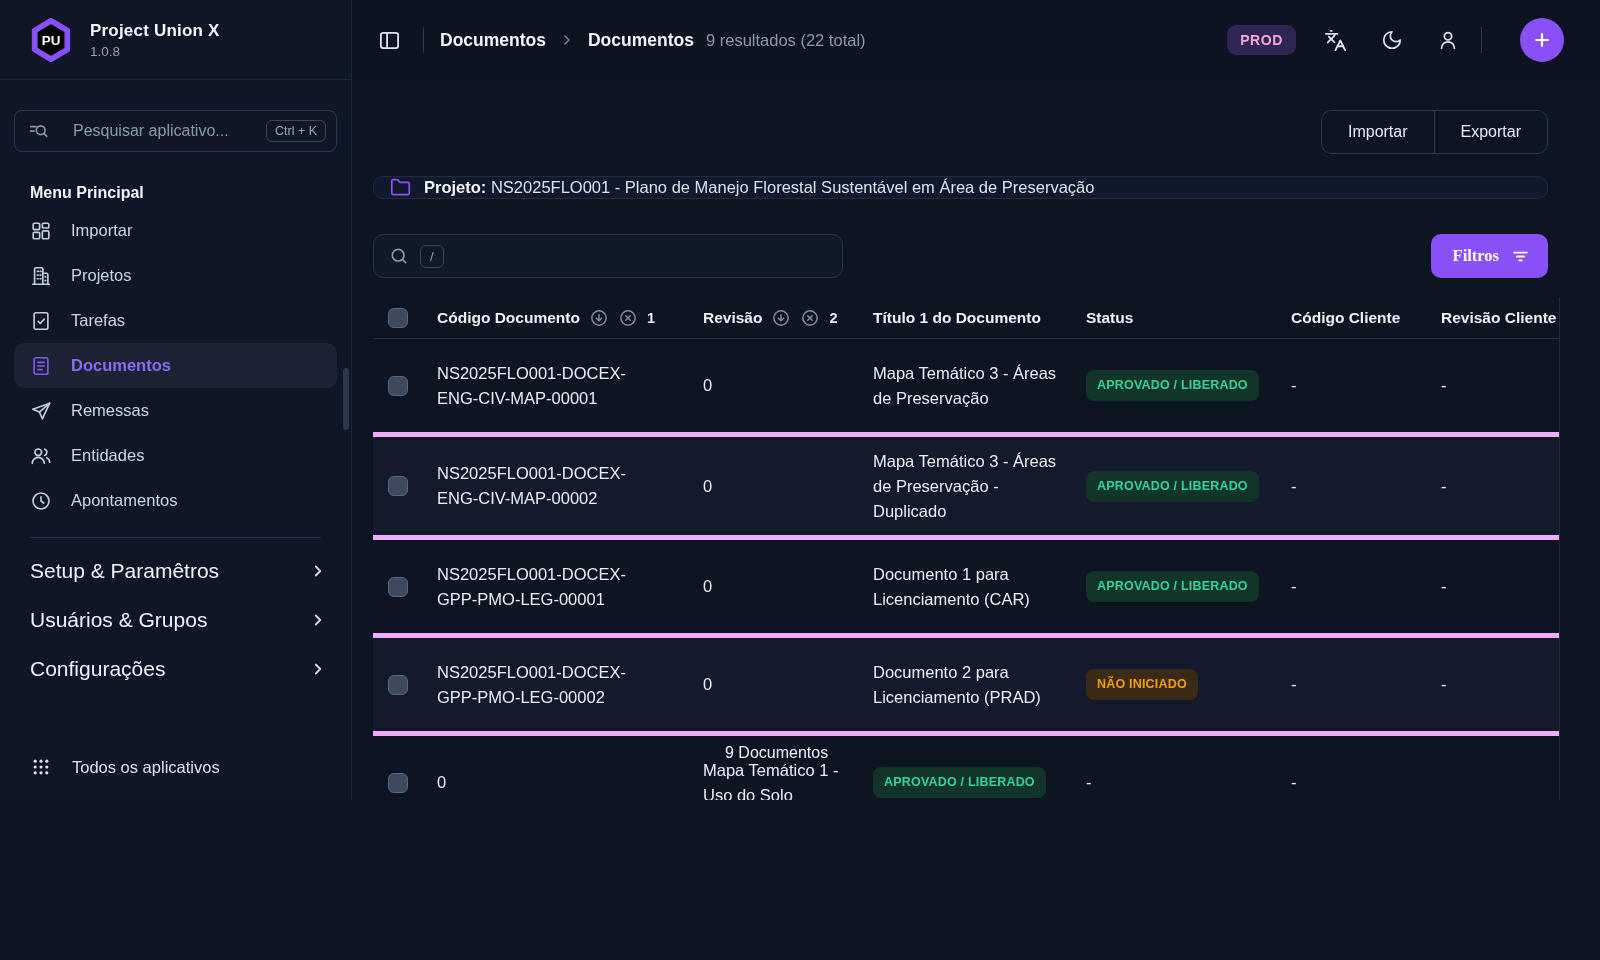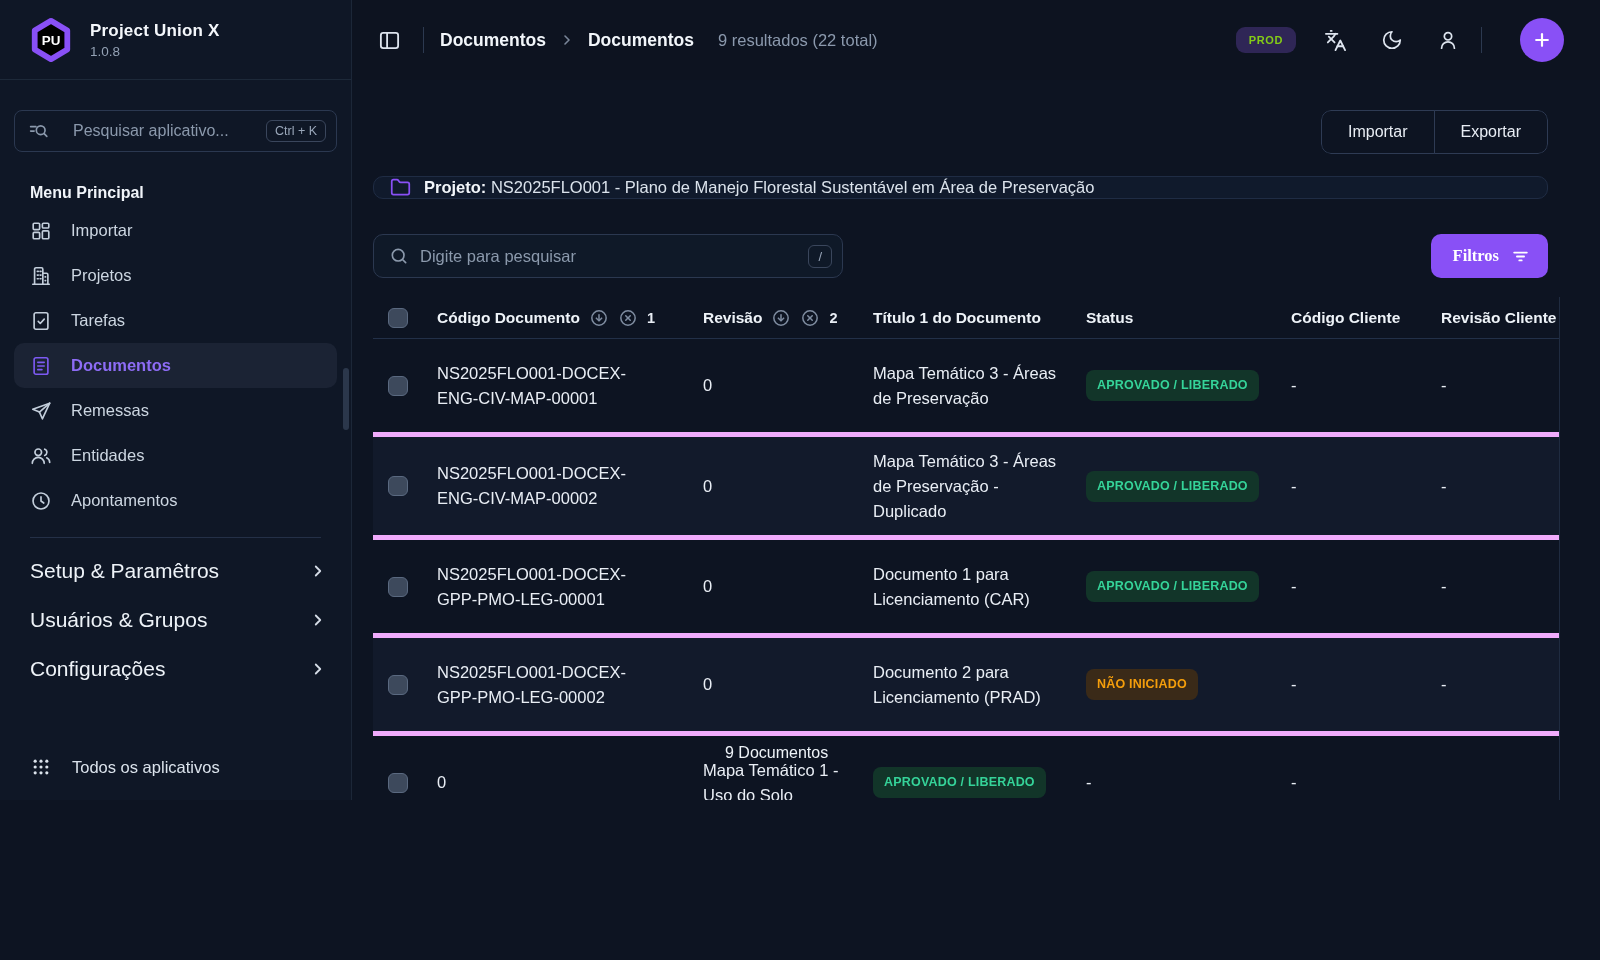--- a/index.html
+++ b/index.html
@@ -37,23 +37,23 @@
   .sb-thumb { position:absolute; right:2px; top:368px; width:6px; height:62px; border-radius:3px; background:#2b374b; }
 
   
   .main { flex:1; position:relative; background:#0d1422; display:flex; flex-direction:column; overflow:hidden; }
 
   .topbar { height:80px; min-height:80px; display:flex; align-items:center; padding:0 36px 0 20px; background:#0d1320; }
   .icon-btn { background:none; border:0; color:#dde4ee; cursor:pointer; padding:6px; display:flex; }
   .v-div { width:1px; height:26px; background:#2c3950; margin:0 16px; }
   .crumb { font-size:17.5px; font-weight:700; color:#f2f6fa; }
   .crumb-sep { color:#7a8699; margin:0 13px; display:flex; }
-  .results { margin-left:24px; font-size:16.5px; color:#8b99ad; }
+  .results { margin-left:12px; font-size:16.5px; color:#8b99ad; }
   .tb-spacer { flex:1; }
-  .env-badge { background:#2f2656; color:#84cc16; font-size:11px; font-weight:700; letter-spacing:.6px;
+  .env-badge { background:#2f2656; color:#f9a8d4; font-size:14px; font-weight:700; letter-spacing:.6px;
     padding:7px 13px; border-radius:9px; margin-right:22px; }
   .tb-icons { display:flex; align-items:center; gap:22px; color:#d6dee8; }
   .plus-btn { width:44px; height:44px; border-radius:50%; background:#8950f6; border:0; margin-left:22px;
     display:flex; align-items:center; justify-content:center; cursor:pointer; color:#fff; }
 
   .toolbar-row { display:flex; justify-content:flex-end; margin:30px 52px 0 21px; }
   .btn-group { display:flex; border-radius:10px; overflow:hidden; }
   .ghost-btn { height:44px; padding:0 26px; background:transparent; border:1px solid #2e3b54; color:#e8edf4;
     font-size:16px; font-family:inherit; cursor:pointer; }
   .ghost-btn:first-child { border-radius:10px 0 0 10px; }
@@ -337,21 +337,20 @@
     </div>
 
     <div class="controls-row">
       <div class="tbl-search">
         <span>
           <svg width="20" height="20" viewBox="0 0 24 24" fill="none" stroke="currentColor" stroke-width="2" stroke-linecap="round">
             <circle cx="11" cy="11" r="7"></circle>
               <path d="m20 20-3.5-3.5"></path>
           </svg>
         </span>
-        <input type="text" placeholder="Digite para pesquisar" style="">
         <span class="kbd-slash">/</span>
       </div>
       <button class="filters-btn">
         <span>Filtros</span>
         <span>
           <svg width="19" height="19" viewBox="0 0 24 24" fill="none" stroke="currentColor" stroke-width="2.3" stroke-linecap="round">
             <line x1="4" y1="7" x2="20" y2="7"></line>
               <line x1="7.5" y1="12" x2="16.5" y2="12"></line>
               <line x1="10.5" y1="17" x2="13.5" y2="17"></line>
           </svg>

